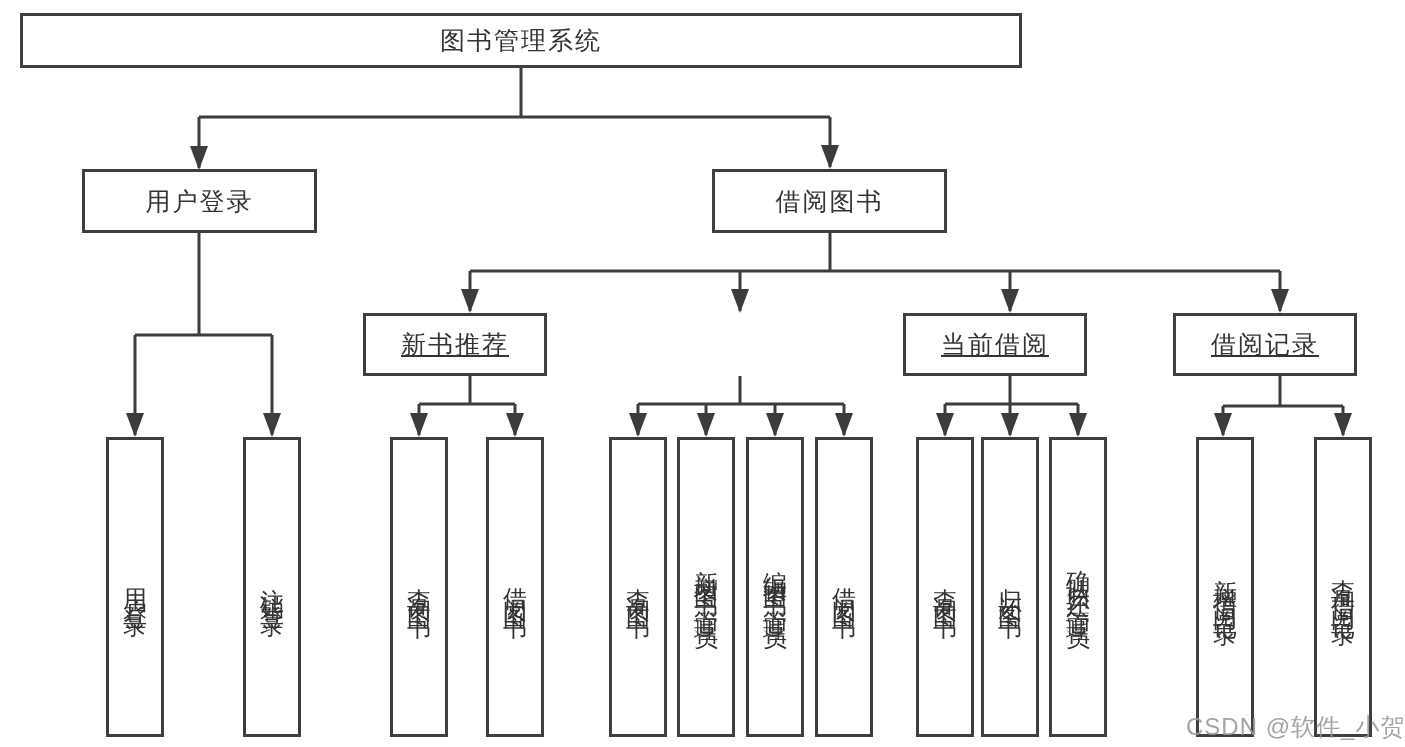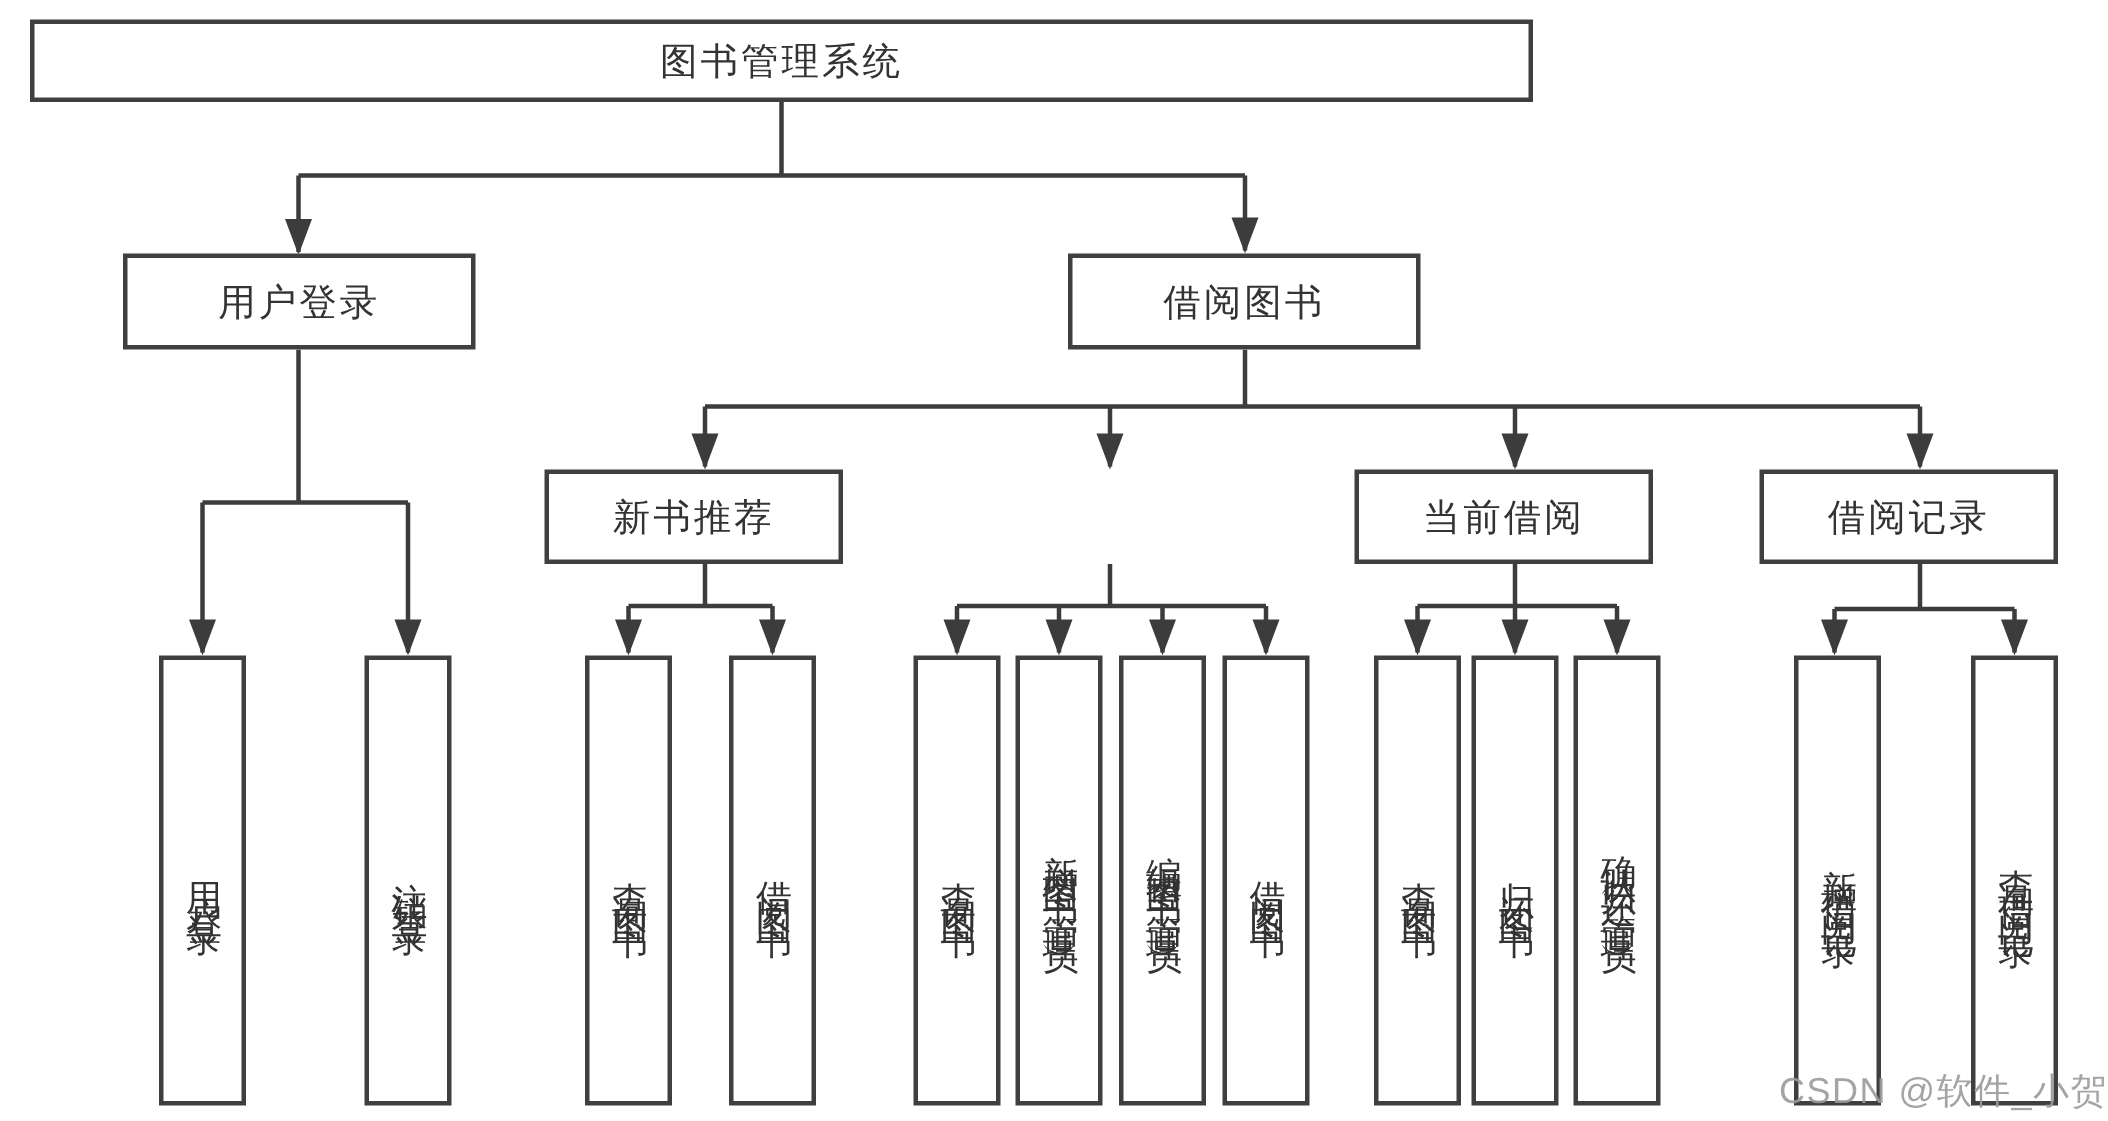--- a/index.html
+++ b/index.html
@@ -10,21 +10,21 @@
   #diagram{position:absolute;left:0;top:0;width:1405px;height:747px;}
   svg.connectors{position:absolute;left:0;top:0;z-index:0;}
   .node{
     position:absolute;box-sizing:border-box;background:#ffffff;
     border:3px solid #3f3f3f;z-index:1;
     display:flex;align-items:center;justify-content:center;
   }
   .hnode{font-size:25px;letter-spacing:2px;white-space:nowrap;}
   .root{left:20px;top:13px;width:1002px;height:55px;}
   .lvl2{height:64px;top:169px;width:235px;}
-  .lvl3{height:63px;top:313px;width:199px;}
+  .lvl3{height:63px;top:313px;width:184px;text-decoration:underline;}
   .leaf{top:437px;width:58px;height:300px;}
   .leaf .vtext{
     writing-mode:vertical-rl;text-orientation:mixed;
     font-size:24px;letter-spacing:9px;line-height:1;
   }
   .leaf.long .vtext{letter-spacing:8px;}
   .watermark{
     position:absolute;left:1186px;top:711px;z-index:2;
     font-size:24px;color:rgba(154,154,154,0.9);white-space:nowrap;
     letter-spacing:1px;

